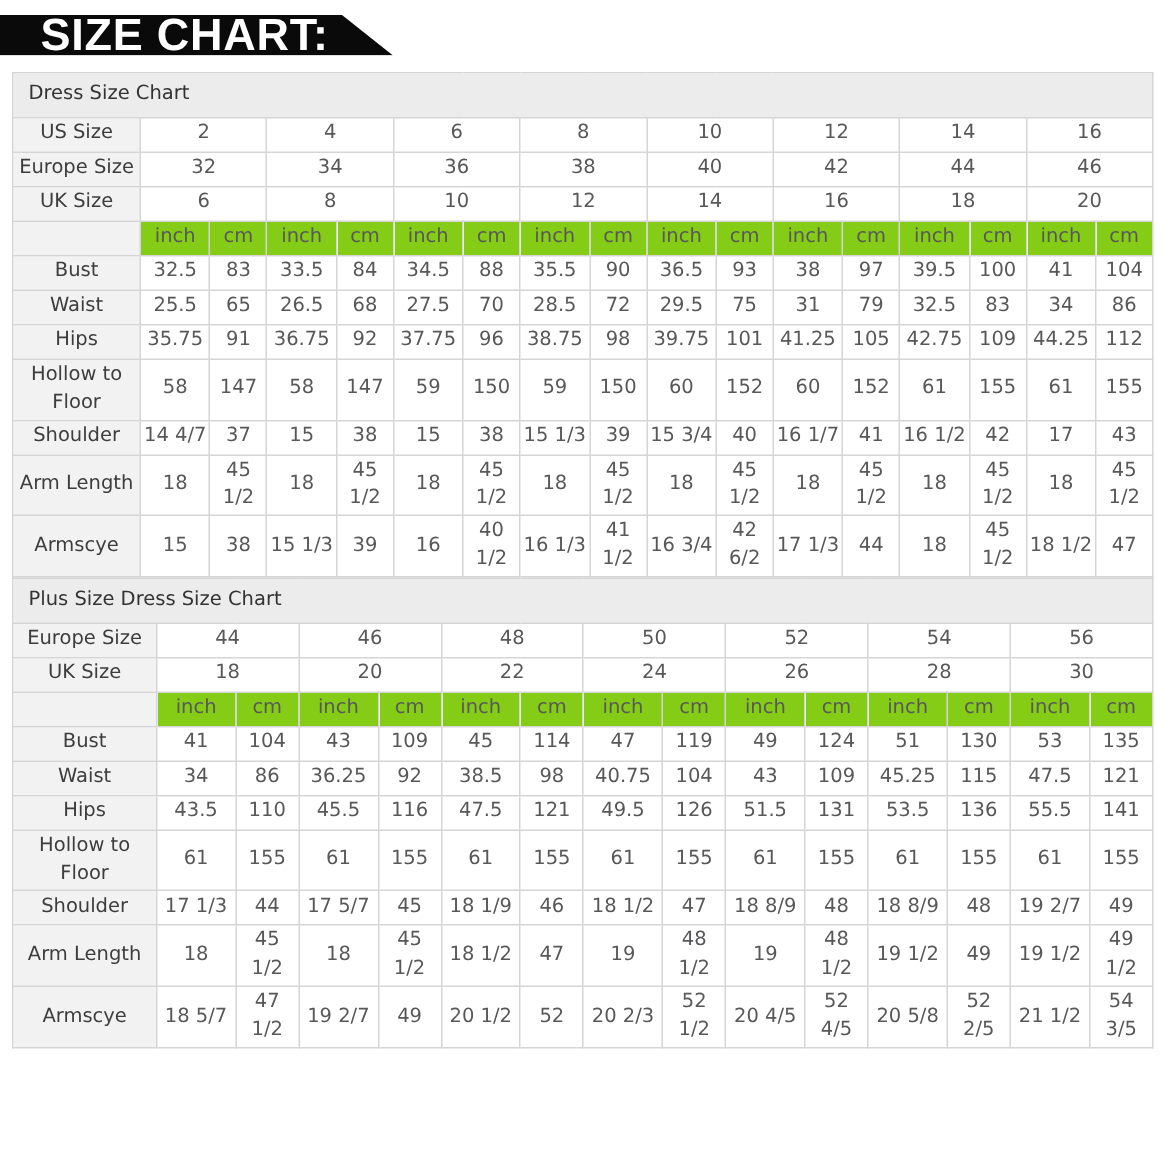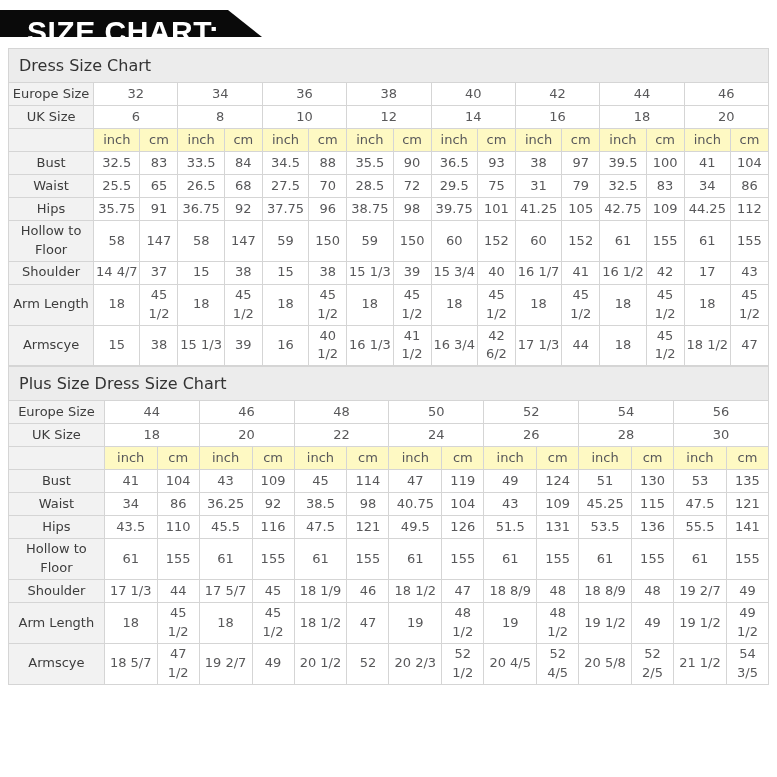--- a/index.html
+++ b/index.html
@@ -8,21 +8,21 @@
     width: 777px; height: 777px;
     overflow: hidden;
     font-family: "DejaVu Sans", "Liberation Sans", sans-serif;
   }
   
   .banner {
     margin-top: 10px;
     width: 262px; height: 27px;
     background: #0a0a0a;
     clip-path: polygon(0 0, 228px 0, 100% 100%, 0 100%);
-    display: flex; 
+    display: flex; align-items: center;
   }
   .banner-text {
     color: #ffffff;
     font-family: "Liberation Sans", sans-serif;
     font-weight: bold;
     font-size: 30px;
     line-height: 43px;
     padding-left: 27px;
     letter-spacing: 0.5px;
     white-space: nowrap;
@@ -43,28 +43,28 @@
     color: #58585a;
     padding: 1px 1px;
     line-height: 1.45;
     overflow: hidden;
   }
   .size-table td.title-cell {
     background: #ececec;
     text-align: left;
     padding: 5px 10px;
     color: #333333;
-    font-size: 16px;
+    font-size: 13px;
   }
   .size-table td.lbl {
     background: #f2f2f2;
     color: #3d3d3d;
   }
   .size-table tr.hdr-row td { height: 20px; }
-  .size-table tr.unit-row td { height: 20px; background: #fef9c3; }
+  .size-table tr.unit-row td { height: 20px; background: #84cc16; }
   .size-table tr.unit-row td.lbl { background: #f2f2f2; }
   .size-table tr.measure-row td { height: 20px; }
 </style>
 </head>
 <body>
 
 <div class="banner">
   <span class="banner-text">SIZE CHART:</span>
 </div>
 
@@ -85,20 +85,31 @@
         <col style="width: 6.1%;">
         <col style="width: 5%;">
         <col style="width: 6.1%;">
         <col style="width: 5%;">
         <col style="width: 6.1%;">
         <col style="width: 5%;">
       </colgroup>
       <tbody>
         <tr>
           <td class="title-cell" colspan="17">Dress Size Chart</td>
+        </tr>
+        <tr class="hdr-row">
+          <td class="lbl">US Size</td>
+          <td colspan="2">2</td>
+          <td colspan="2">4</td>
+          <td colspan="2">6</td>
+          <td colspan="2">8</td>
+          <td colspan="2">10</td>
+          <td colspan="2">12</td>
+          <td colspan="2">14</td>
+          <td colspan="2">16</td>
         </tr>
         <tr class="hdr-row">
           <td class="lbl">Europe Size</td>
           <td colspan="2">32</td>
           <td colspan="2">34</td>
           <td colspan="2">36</td>
           <td colspan="2">38</td>
           <td colspan="2">40</td>
           <td colspan="2">42</td>
           <td colspan="2">44</td>

